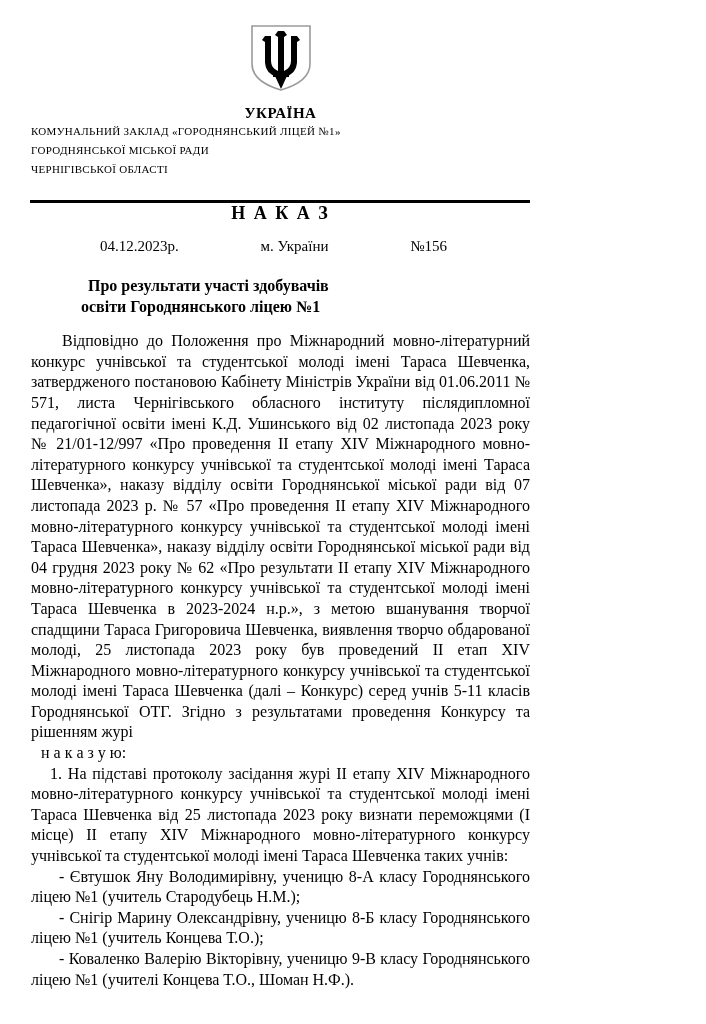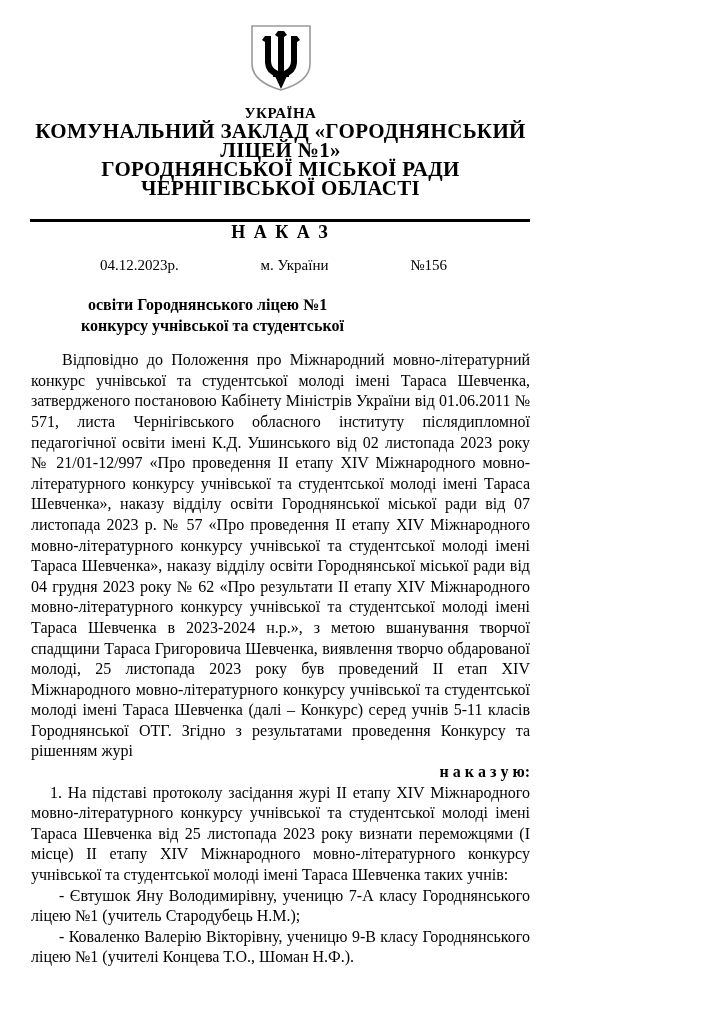--- a/index.html
+++ b/index.html
@@ -26,23 +26,22 @@
   .coat svg { display: block; width: 64px; height: 68px; }
   .country {
     text-align: center;
     font-weight: bold;
     font-size: 15px;
     line-height: 18px;
     margin-top: 12px;
     letter-spacing: 0.5px;
   }
   .org {
-    text-align: center;
-    font-weight: bold;
-    font-size: 21px;
+    font-weight: normal;
+    font-size: 11px;
     line-height: 19px;
     letter-spacing: 0.3px;
   }
   .rule {
     border-top: 3px solid #000000;
     margin-top: 21px;
     margin-left: -1px;
     margin-right: 0;
   }
   .order-title {
@@ -70,21 +69,21 @@
   }
   .subject-line { white-space: pre; }
   .subject-line:first-child { text-indent: 7px; }
   .par {
     margin: 0;
     font-size: 16px;
     line-height: 20.6px;
     text-align: justify;
   }
   .preamble { margin-top: 14px; text-indent: 31px; }
-  .decree { font-weight: bold; margin-left: 27px; text-align: right; }
+  .decree { font-weight: normal; margin-left: 10px; text-align: left; }
   .item { text-indent: 19px; }
   .winner { text-indent: 28px; }
 </style>
 </head>
 <body>
 
 <div class="page">
 
   <div class="coat">
     <svg viewBox="0 0 64 68" xmlns="http://www.w3.org/2000/svg">
@@ -114,23 +113,24 @@
 
   <div class="order-title">Н А К А З</div>
 
   <div class="date-row">
     <span>04.12.2023р.</span>
     <span>м. України</span>
     <span>№156</span>
   </div>
 
   <div class="subject">
+    <div class="subject-line">Про результати участі здобувачів</div>
     <div class="subject-line">освіти Городнянського ліцею №1</div>
-    <div class="subject-line">конкурсу учнівської та студентської</div>
   </div>
 
   <p class="par preamble">Відповідно до Положення про Міжнародний мовно-літературний конкурс учнівської та студентської молоді імені Тараса Шевченка, затвердженого постановою Кабінету Міністрів України від 01.06.2011 № 571, листа Чернігівського обласного інституту післядипломної педагогічної освіти імені К.Д. Ушинського від 02 листопада 2023 року № 21/01-12/997 «Про проведення ІІ етапу XIV Міжнародного мовно-літературного конкурсу учнівської та студентської молоді імені Тараса Шевченка», наказу відділу освіти Городнянської міської ради від 07 листопада 2023 р. № 57 «Про проведення ІІ етапу XIV Міжнародного мовно-літературного конкурсу учнівської та студентської молоді імені Тараса Шевченка», наказу відділу освіти Городнянської міської ради від 04 грудня 2023 року № 62 «Про результати ІІ етапу XIV Міжнародного мовно-літературного конкурсу учнівської та студентської молоді імені Тараса Шевченка в 2023-2024 н.р.», з метою вшанування творчої спадщини Тараса Григоровича Шевченка, виявлення творчо обдарованої молоді, 25 листопада 2023 року був проведений ІІ етап XIV Міжнародного мовно-літературного конкурсу учнівської та студентської молоді імені Тараса Шевченка (далі – Конкурс) серед учнів 5-11 класів Городнянської ОТГ. Згідно з результатами проведення Конкурсу та рішенням журі</p>
   <p class="par decree">н а к а з у ю:</p>
   <p class="par item">1. На підставі протоколу засідання журі ІІ етапу XIV Міжнародного мовно-літературного конкурсу учнівської та студентської молоді імені Тараса Шевченка від 25 листопада 2023 року визнати переможцями (І місце) ІІ етапу XIV Міжнародного мовно-літературного конкурсу учнівської та студентської молоді імені Тараса Шевченка таких учнів:</p>
-  <p class="par winner">- Євтушок Яну Володимирівну, ученицю 7-А класу Городнянського ліцею №1 (учитель Стародубець Н.М.);</p>
+  <p class="par winner">- Євтушок Яну Володимирівну, ученицю 8-А класу Городнянського ліцею №1 (учитель Стародубець Н.М.);</p>
+  <p class="par winner">- Снігір Марину Олександрівну, ученицю 8-Б класу Городнянського ліцею №1 (учитель Концева Т.О.);</p>
   <p class="par winner">- Коваленко Валерію Вікторівну, ученицю 9-В класу Городнянського ліцею №1 (учителі Концева Т.О., Шоман Н.Ф.).</p>
 
 </div>
 
 </body></html>

